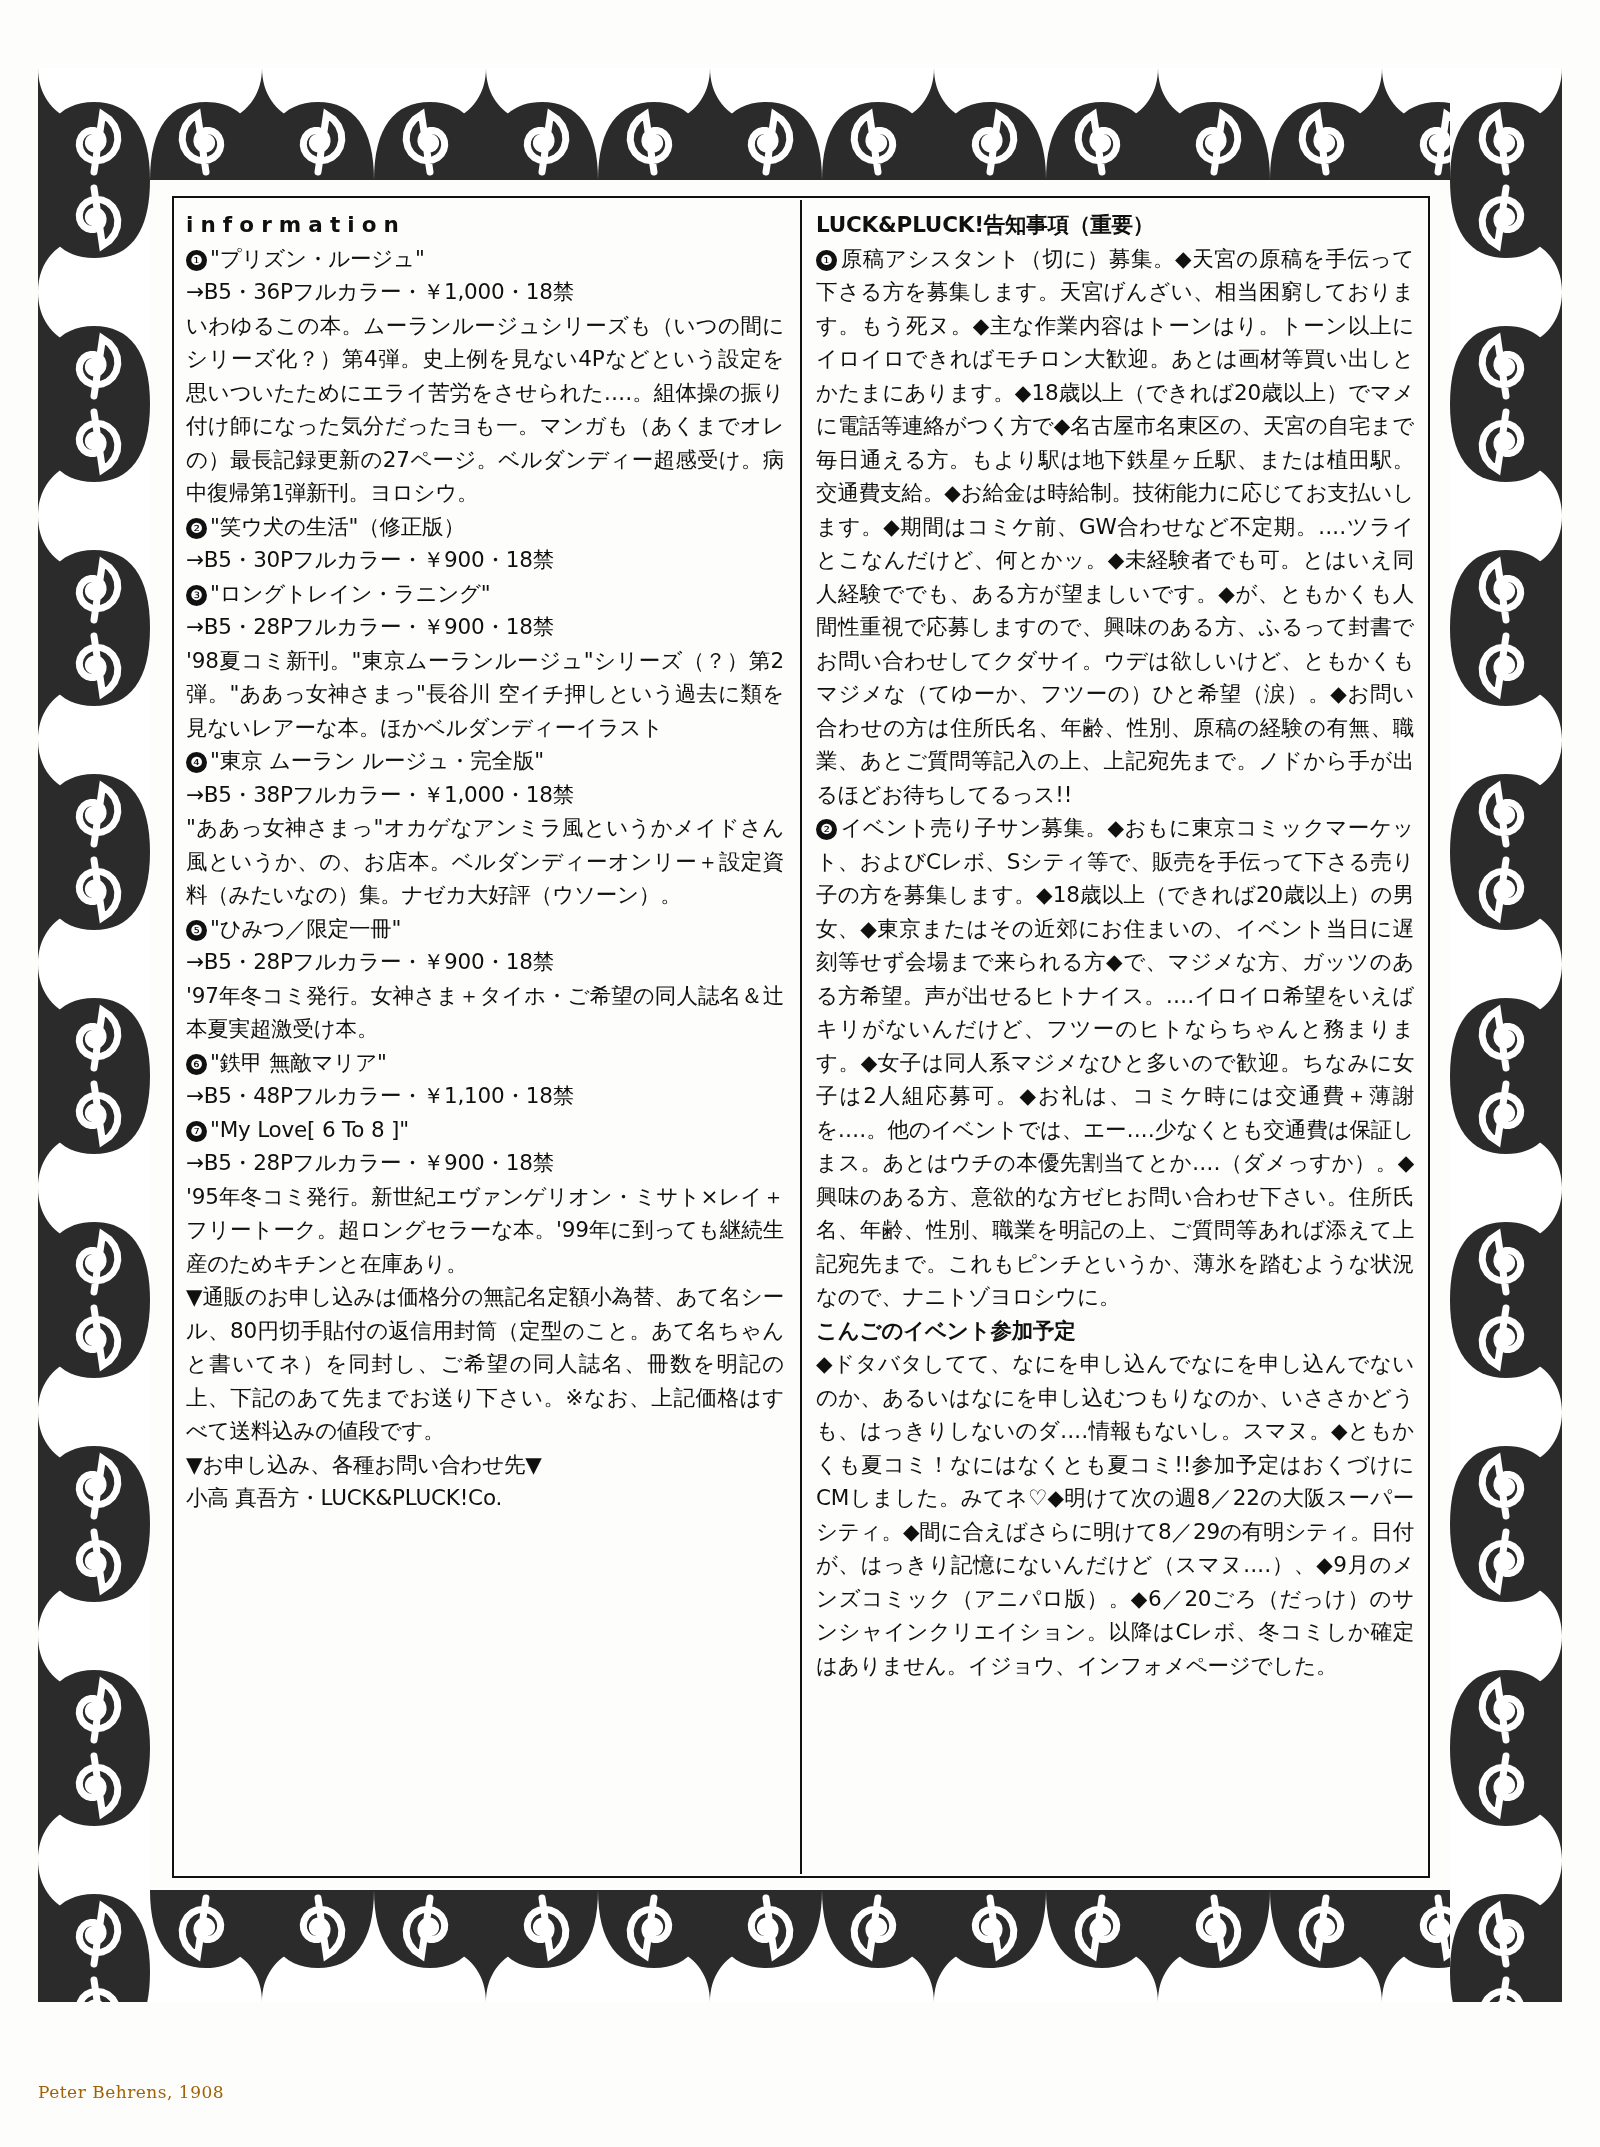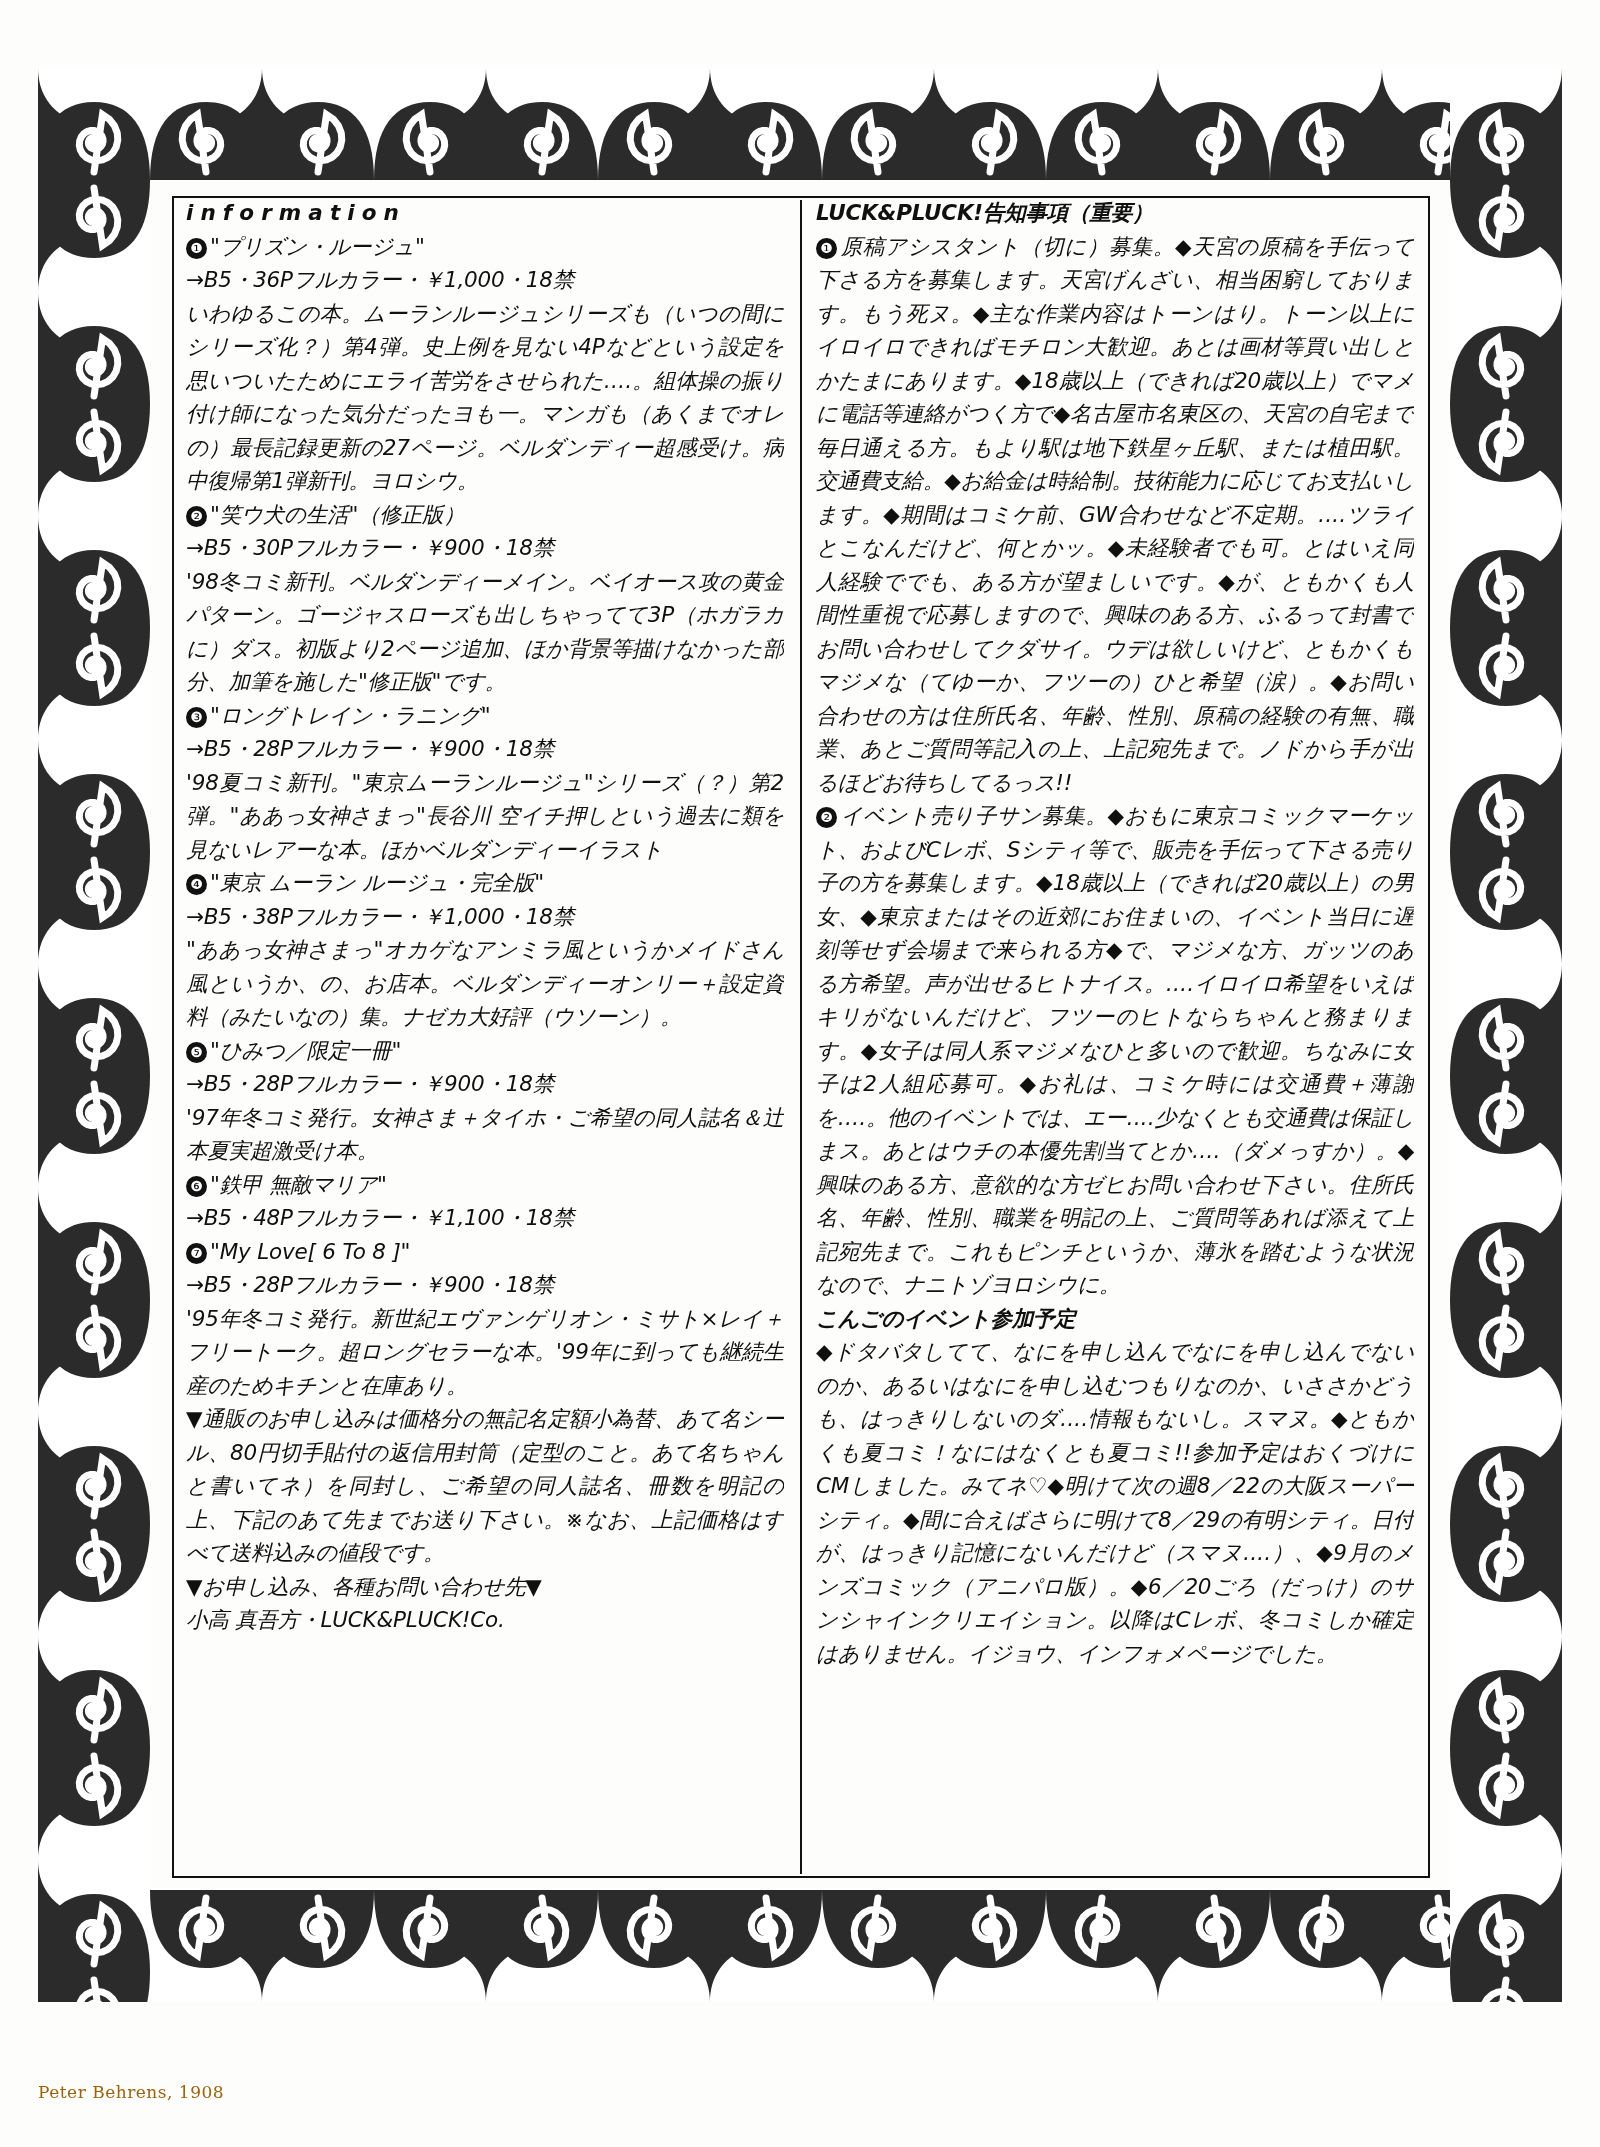--- a/index.html
+++ b/index.html
@@ -21,21 +21,21 @@
 
   
   .rule{position:absolute;background:#111;}
   .rule-top{left:172px;top:196px;width:1258px;height:2px;}
   .rule-bottom{left:172px;top:1876px;width:1258px;height:2px;}
   .rule-left{left:172px;top:196px;width:2px;height:1682px;}
   .rule-right{left:1428px;top:196px;width:2px;height:1682px;}
   .rule-mid{left:800px;top:200px;width:2px;height:1674px;}
 
   
-  .col{position:absolute;top:196px;width:598px;height:1648px;overflow:hidden;font-style:italic;}
+  .col{position:absolute;top:208px;width:598px;height:1648px;overflow:hidden;}
   .col-left{left:186px;}
   .col-right{left:816px;}
 
   .col p{margin:0;color:#101010;font-size:21.5px;line-height:33.5px;
         font-family:"DejaVu Sans","Liberation Sans",sans-serif;
         text-align:justify;letter-spacing:-0.2px;}
 
   .hd-info{font-size:31px;letter-spacing:16px;font-weight:bold;text-align:center;
            margin:0 0 8px 0;color:#111;font-family:"DejaVu Serif","Liberation Serif",serif;}
   .hd-notice{font-size:30px;font-weight:bold;text-align:center;margin:0 0 6px 0;color:#111;
@@ -599,21 +599,20 @@
 
   <div class="col col-left">
     <p class="hd-info">i n f o r m a t i o n</p>
 
     <p class="item-title"><span class="num">❶</span><span>"プリズン・ルージュ"</span></p>
     <p class="item-spec">→B5・36Pフルカラー・￥1,000・18禁</p>
     <p class="body-text">いわゆるこの本。ムーランルージュシリーズも（いつの間にシリーズ化？）第4弾。史上例を見ない4Pなどという設定を思いついたためにエライ苦労をさせられた‥‥。組体操の振り付け師になった気分だったヨも一。マンガも（あくまでオレの）最長記録更新の27ページ。ベルダンディー超感受け。病中復帰第1弾新刊。ヨロシウ。</p>
 
     <p class="item-title"><span class="num">❷</span><span>"笑ウ犬の生活"（修正版）</span></p>
     <p class="item-spec">→B5・30Pフルカラー・￥900・18禁</p>
-    <p class="body-text">'98冬コミ新刊。ベルダンディーメイン。ベイオース攻の黄金パターン。ゴージャスローズも出しちゃってて3P（ホガラカに）ダス。初版より2ページ追加、ほか背景等描けなかった部分、加筆を施した"修正版"です。</p>
 
     <p class="item-title"><span class="num">❸</span><span>"ロングトレイン・ラニング"</span></p>
     <p class="item-spec">→B5・28Pフルカラー・￥900・18禁</p>
     <p class="body-text">'98夏コミ新刊。"東京ムーランルージュ"シリーズ（？）第2弾。"ああっ女神さまっ"長谷川 空イチ押しという過去に類を見ないレアーな本。ほかベルダンディーイラスト</p>
 
     <p class="item-title"><span class="num">❹</span><span>"東京 ムーラン ルージュ・完全版"</span></p>
     <p class="item-spec">→B5・38Pフルカラー・￥1,000・18禁</p>
     <p class="body-text">"ああっ女神さまっ"オカゲなアンミラ風というかメイドさん風というか、の、お店本。ベルダンディーオンリー＋設定資料（みたいなの）集。ナゼカ大好評（ウソーン）。</p>
 
     <p class="item-title"><span class="num">❺</span><span>"ひみつ／限定一冊"</span></p>

